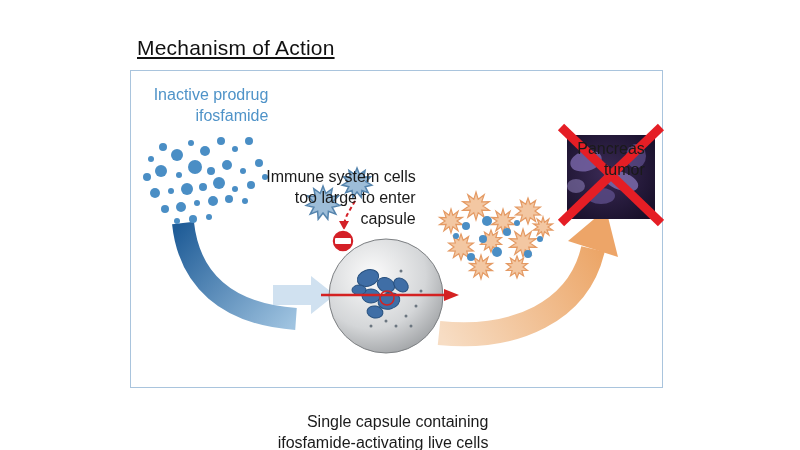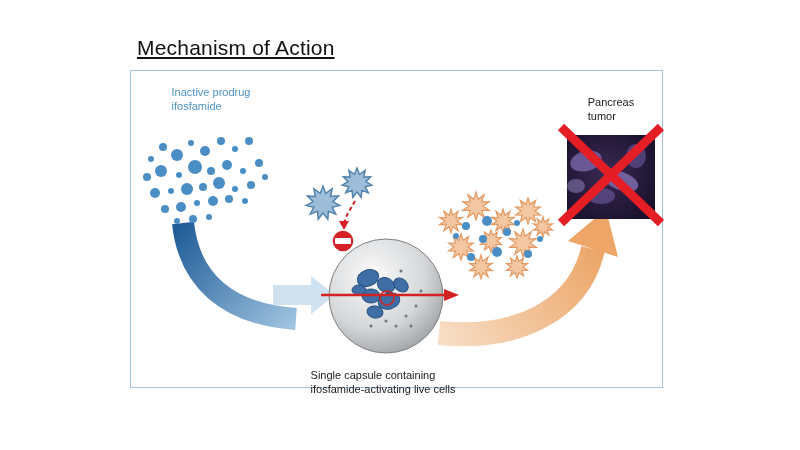--- a/index.html
+++ b/index.html
@@ -10,26 +10,26 @@
   .slide-title{
     position:absolute;left:137px;top:36px;font-size:21px;line-height:1.1;
     color:#111;text-decoration:underline;letter-spacing:.2px;
   }
   .diagram-box{
     position:absolute;left:130px;top:70px;width:533px;height:318px;
     border:1.5px solid #a9c4dd;background:#ffffff;box-sizing:border-box;
   }
   .diagram-box svg{position:absolute;left:0;top:0;}
   .lbl{
-    position:absolute;white-space:pre-line;text-align:left;transform:translateX(-50%);
-    font-size:11px;line-height:1.3;z-index:5;
+    position:absolute;white-space:pre-line;text-align:right;transform:translateX(-50%);
+    font-size:16px;line-height:1.3;z-index:5;
   }
   .lbl-blue{color:#4f93c8;}
   .lbl-red{color:#ff0000;}
-  .lbl-black{color:#1a1a1a;}
+  .lbl-black{color:#1a1a1a;margin-top:44px;}
 </style>
 </head>
 <body>
 
 <div class="page">
 
   <div class="slide-title">Mechanism of Action</div>
 
   <div class="diagram-box">
 
@@ -182,19 +182,22 @@
         <ellipse cx="445" cy="115" rx="9" ry="7" fill="#9a8cc9" opacity="0.5"></ellipse>
       </g>
       <g>
         <line x1="430" y1="56" x2="530" y2="152" stroke="#e51e25" stroke-width="9"></line>
         <line x1="530" y1="56" x2="430" y2="152" stroke="#e51e25" stroke-width="9"></line>
       </g>
     </svg>
 
     <div class="lbl lbl-blue" style="left:80px;top:14px;">Inactive prodrug
 ifosfamide</div>
+    <div class="lbl lbl-black" style="left:210px;top:52px;">Immune system cells
+too large to enter
+capsule</div>
     <div class="lbl lbl-black" style="left:480px;top:24px;">Pancreas
 tumor</div>
     <div class="lbl lbl-black" style="left:252px;top:297px;">Single capsule containing
 ifosfamide-activating live cells</div>
 
   </div>
 </div>
 
 </body></html>

